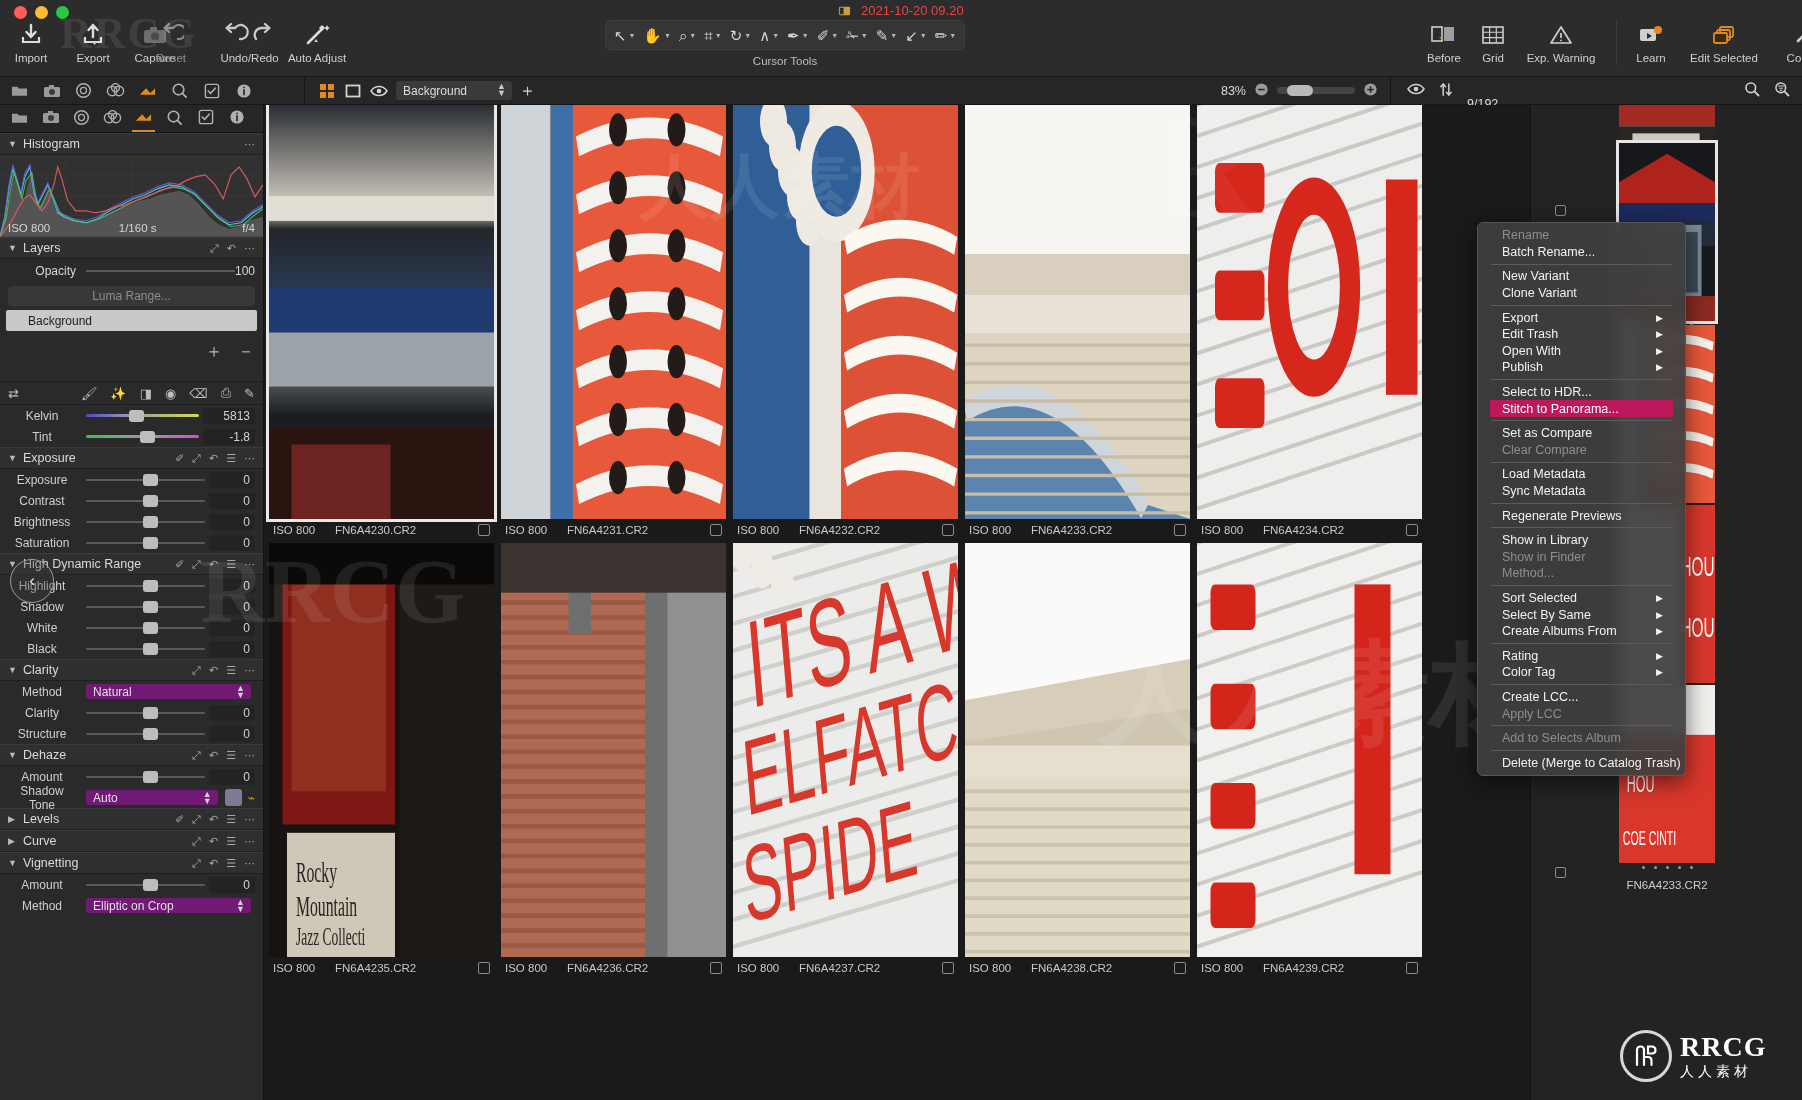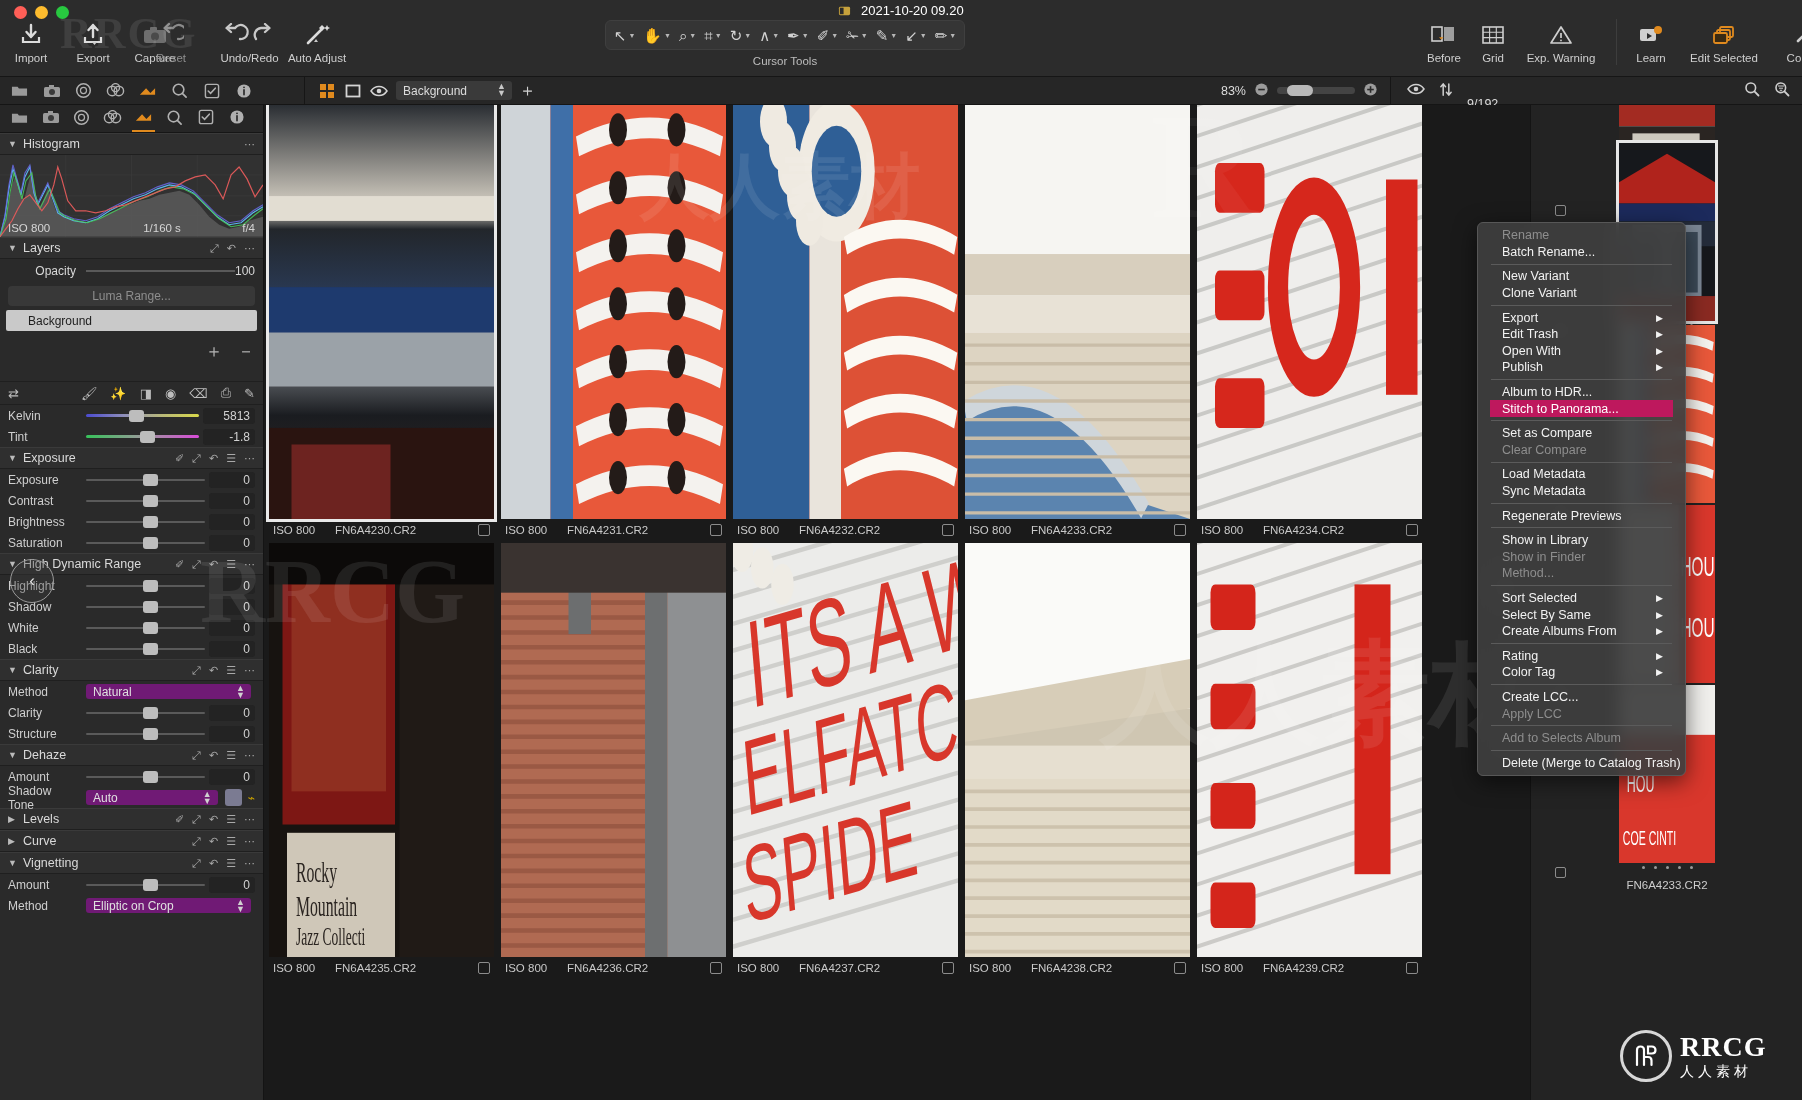--- a/index.html
+++ b/index.html
@@ -26,21 +26,21 @@
     width:62px; text-align:center; cursor:default;
     display:flex; flex-direction:column; align-items:center; justify-content:flex-end;
     padding-bottom:2px;
   }
   .tb-btn .glyph { height:34px; display:flex; align-items:center; justify-content:center; }
   .tb-btn .lbl { font-size:11.5px; color:#cfcfcf; white-space:nowrap; }
   .tb-sep { width:1px; height:46px; background:#3d3d3d; margin:0 10px; align-self:center; }
 
   .datetime {
     position:absolute; left:0; top:3px; width:1802px; text-align:center;
-    font-size:13px; color:#ffffff;
+    font-size:13px; color:#ef4444;
   }
   .datetime .dticon { display:inline-block; vertical-align:-2px; margin-right:6px; }
 
   .cursortools-wrap {
     position:absolute; left:590px; top:20px; width:390px;
     display:flex; flex-direction:column; align-items:center;
   }
   .cursortools {
     display:flex; align-items:center; background:#353535; border:1px solid #3f3f3f;
     border-radius:6px; height:30px; padding:0 4px;
@@ -94,27 +94,27 @@
     font-size:12.5px; color:#dadada;
   }
   .panel-hdr .tri { font-size:9px; margin-right:6px; color:#bbb; width:9px;}
   .panel-hdr .title { flex:1; }
   .panel-hdr .acts { display:flex; gap:8px; align-items:center; color:#a9a9a9; font-size:11px;}
 
   .histo { height:82px; background:#313131; position:relative; margin:0; border-bottom:1px solid #1f1f1f;}
   .histo svg { position:absolute; inset:0; }
   .histo-meta { position:absolute; bottom:2px; left:0; width:100%; display:flex; padding:0 8px; font-size:11.5px; color:#d5d5d5;}
   .histo-meta span:nth-child(1){ width:35%; }
-  .histo-meta span:nth-child(2){ width:35%; text-align:right; }
+  .histo-meta span:nth-child(2){ width:35%; text-align:center; }
   .histo-meta span:nth-child(3){ flex:1; text-align:right; }
 
   .row {
     display:flex; align-items:center; height:21px; padding:0 8px; font-size:12px; color:#d0d0d0;
   }
-  .row .name { width:78px; text-align:left; padding-right:10px; color:#cfcfcf; font-size:12px;}
+  .row .name { width:78px; text-align:center; padding-right:10px; color:#cfcfcf; font-size:12px;}
   .row .track { flex:1; height:16px; position:relative; display:flex; align-items:center;}
   .row .track .bar { width:100%; height:2px; background:#5a5a5a; border-radius:1px;}
   .row .track .knob { position:absolute; width:15px; height:12px; background:#bdbdbd; border-radius:3px; top:2px;}
   .row .valbox { width:46px; height:16px; background:#232323; border-radius:3px; margin-left:4px;
     display:flex; align-items:center; justify-content:flex-end; padding-right:5px; font-size:12px; color:#d2d2d2;}
 
   .opacity-row { display:flex; align-items:center; height:24px; padding:0 8px; font-size:12px;}
   .luma-btn {
     margin:3px 8px; height:20px; background:#383838; border-radius:4px;
     display:flex; align-items:center; justify-content:center; font-size:12px; color:#8d8d8d;
@@ -1360,21 +1360,21 @@
       <div class="mi">
         <span>Open With</span>
         <span class="sub">▶</span>
       </div>
       <div class="mi">
         <span>Publish</span>
         <span class="sub">▶</span>
       </div>
       <div class="msep"></div>
       <div class="mi">
-        <span>Album to HDR...</span>
+        <span>Select to HDR...</span>
       </div>
       <div class="mi hl">
         <span>Stitch to Panorama...</span>
       </div>
       <div class="msep"></div>
       <div class="mi">
         <span>Set as Compare</span>
       </div>
       <div class="mi disabled">
         <span>Clear Compare</span>

